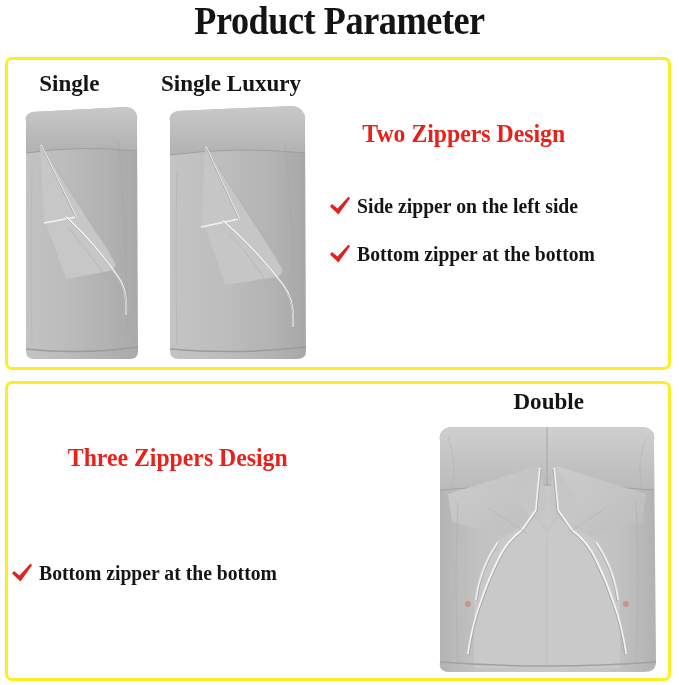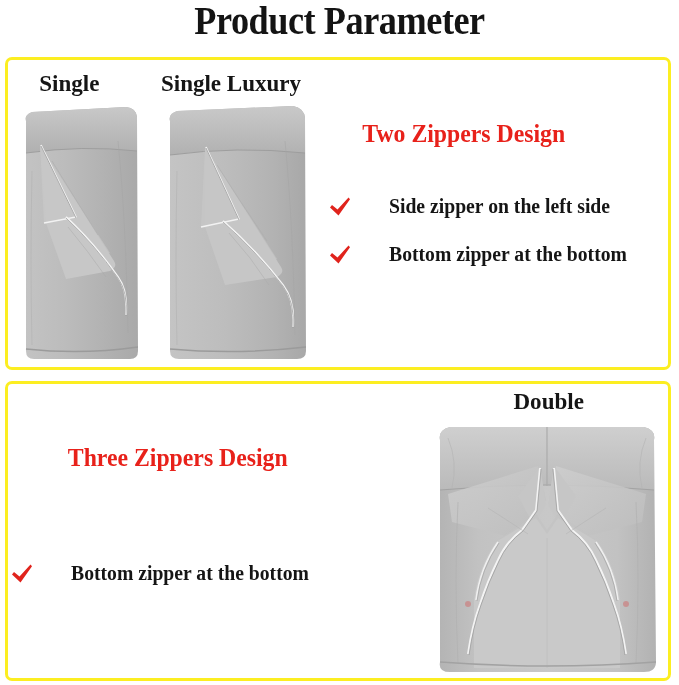--- a/index.html
+++ b/index.html
@@ -78,23 +78,22 @@
     white-space: nowrap;
     transform: scaleX(0.95);
   }
   #heading-two-zippers   { left: 357px; top: 120px; }
   #heading-three-zippers { left: 62px;  top: 444px; }
 
   
   .bullet-row {
     position: absolute;
     display: flex;
-    align-items: flex-end;
+    align-items: flex-start;
     white-space: nowrap;
-    gap: 32px;
   }
   .check-icon {
     display: inline-block;
     width: 24px;
     height: 22px;
     flex: 0 0 auto;
     margin-right: 5px;
   }
   .bullet-text {
     font-family: "Liberation Serif", "DejaVu Serif", serif;

